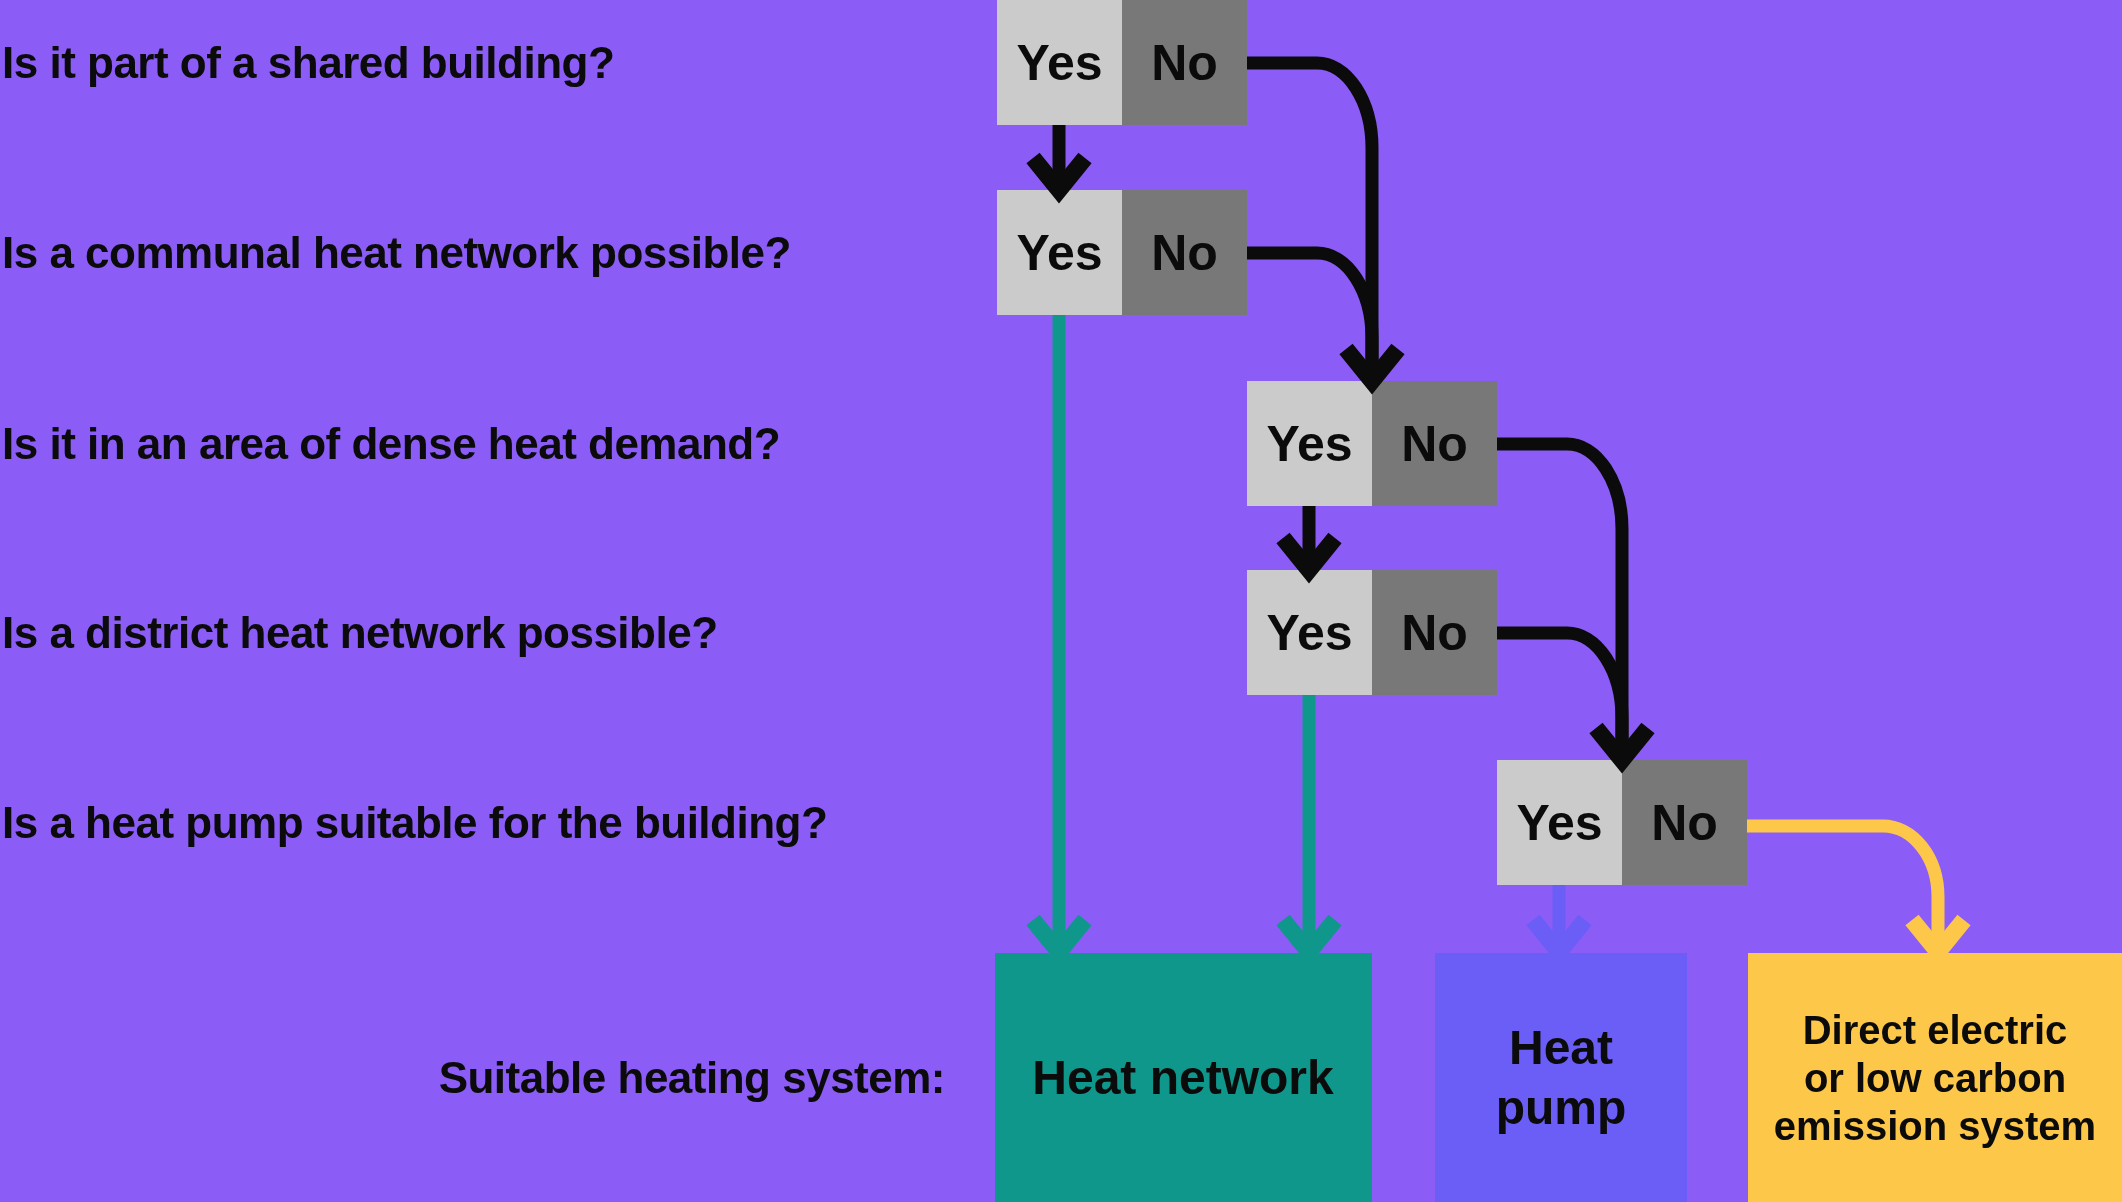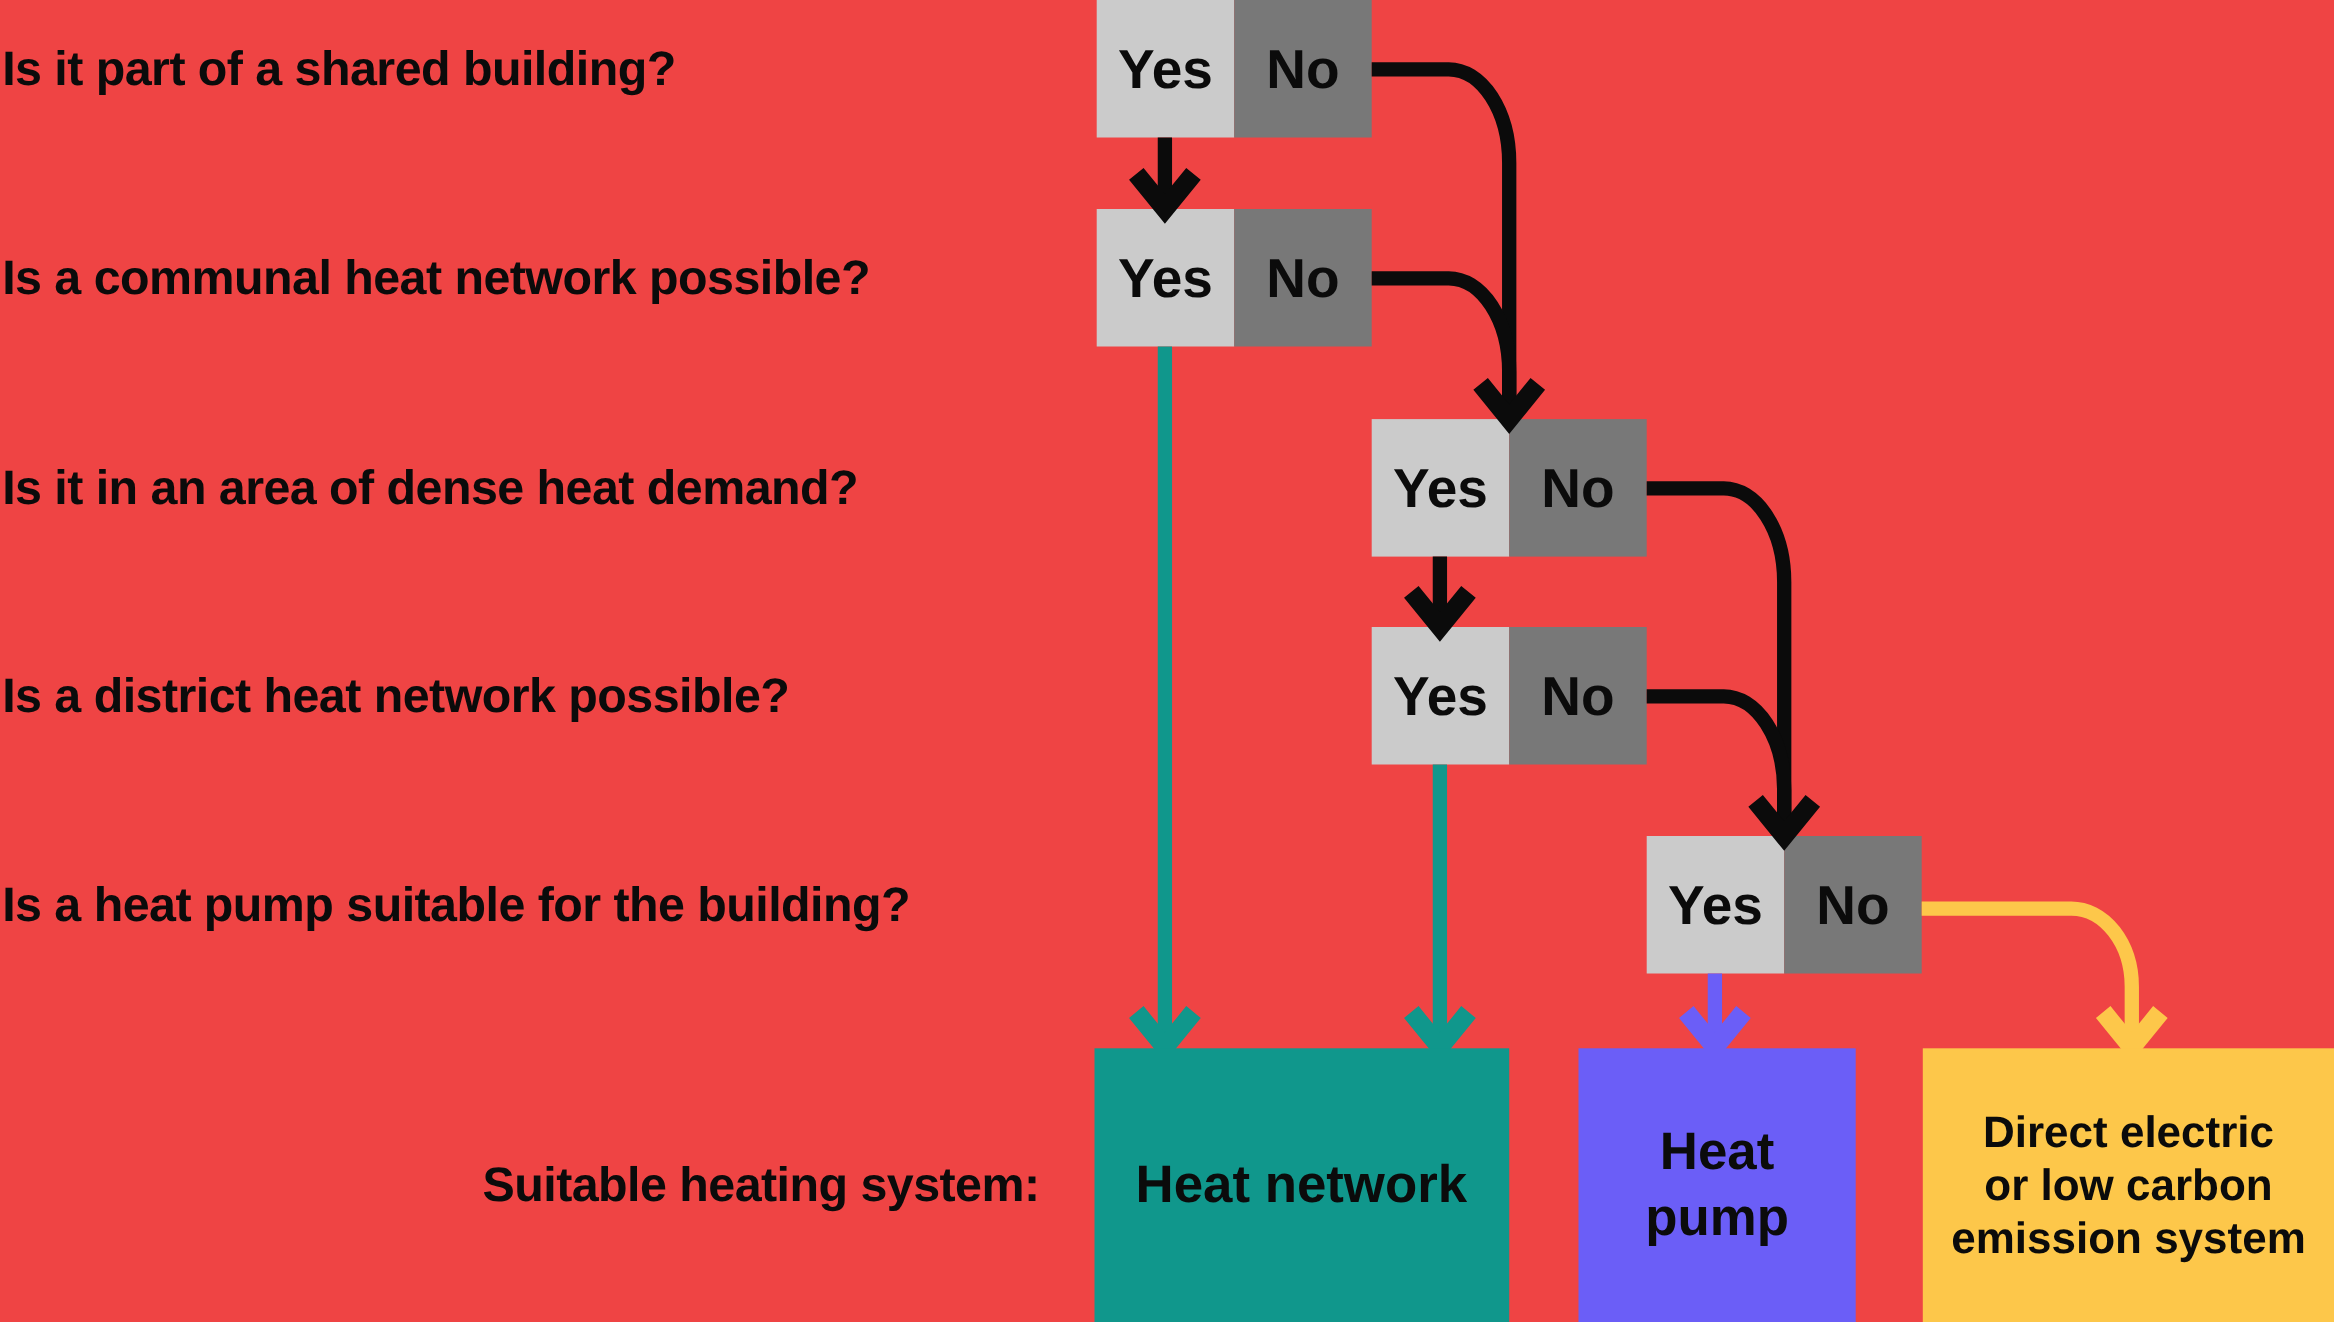--- a/index.html
+++ b/index.html
@@ -1,16 +1,16 @@
 <!DOCTYPE html>
 <html><head>
 <meta charset="utf-8">
 <style>
   html,body{margin:0;padding:0;background:#ffffff;}
-  .stage{position:relative;width:2122px;height:1202px;background:#ef4444;overflow:hidden;}
+  .stage{position:relative;width:2122px;height:1202px;background:#8b5cf6;overflow:hidden;}
   svg{display:block;}
   text{font-family:"Liberation Sans","DejaVu Sans",sans-serif;font-weight:700;fill:#0b0b0b;}
   .q{font-size:44px;letter-spacing:-0.5px;}
   .yn{font-size:50px;}
   .out{font-size:48px;}
   .out-sm{font-size:40px;}
   .stem{fill:none;stroke-linecap:butt;}
   .chev{fill:none;stroke-linejoin:miter;stroke-linecap:butt;}
 </style>
 </head>

